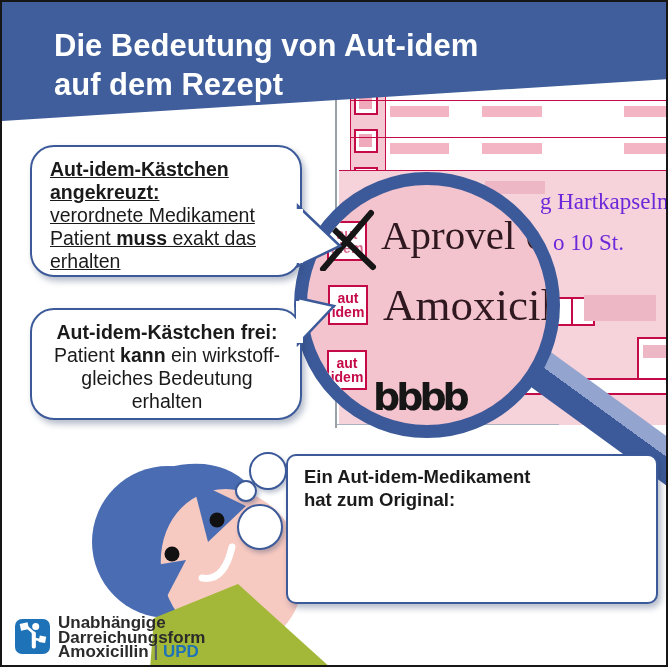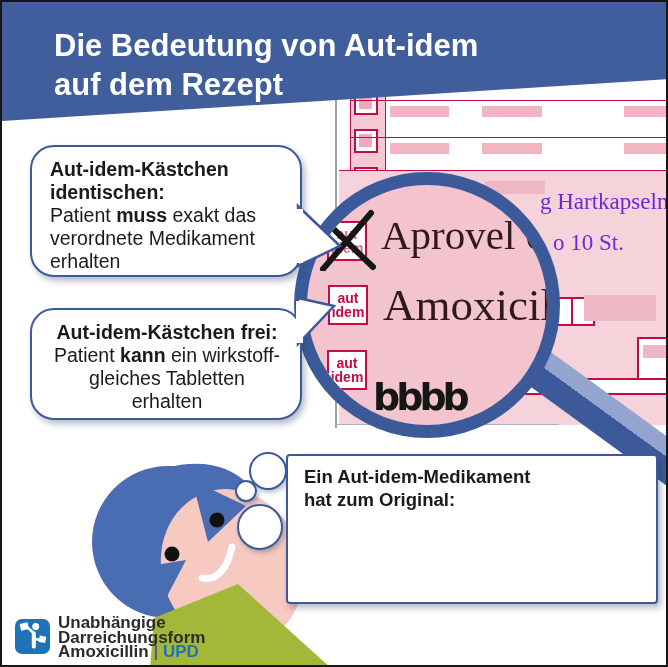--- a/index.html
+++ b/index.html
@@ -42,21 +42,21 @@
   #banner{position:absolute;left:0;top:0;width:668px;height:125px;background:#3f5e9b;
     clip-path:polygon(0 0,668px 0,668px 77px,0 119px);}
   #banner h1{margin:16px;position:absolute;left:36px;top:8px;font-size:31px;line-height:39px;font-weight:bold;color:#fff;}
   
   .bubble{position:absolute;background:#fff;border:2.5px solid #3c5a99;border-radius:24px;
     box-shadow:3px 4px 6px rgba(40,60,100,.35);box-sizing:border-box;padding:11px 16px 0 18px;
     font-size:19.5px;line-height:23px;}
   .bubble .hd{font-weight:bold;}
   .tail{position:absolute;}
   #thought{position:absolute;left:284px;top:452px;width:372px;height:150px;background:#fff;border:2.5px solid #3c5a99;
-    border-radius:4px;box-shadow:3px 4px 6px rgba(40,60,100,.35);box-sizing:border-box;padding:9px 10px 0 16px;
+    border-radius:10px;box-shadow:3px 4px 6px rgba(40,60,100,.35);box-sizing:border-box;padding:9px 10px 0 16px;
     font-size:18.5px;line-height:23px;}
   #thought .hd{font-weight:bold;}
   #thought ul{margin:0;padding:0;list-style:none;}
   #thought li{position:relative;padding-left:17px;}
   #thought li::before{content:"\2022";position:absolute;left:2px;}
   .bump{position:absolute;background:#fff;border:2.5px solid #3c5a99;border-radius:50%;box-sizing:border-box;
     box-shadow:2px 3px 4px rgba(40,60,100,.3);}
   
   #logo-square{position:absolute;left:13px;top:617px;width:35px;height:35px;background:#1e72b8;border-radius:7px;}
   #logo-text{position:absolute;left:56px;top:614px;font-size:17px;font-weight:bold;line-height:14.5px;color:#2b2b2b;}
@@ -118,38 +118,38 @@
     <div class="aut" style="left:20px;top:165px;">aut idem</div>
     <div class="drug" style="left:74px;top:26px;font-size:41px;">Aprovel 0,3</div>
     <div class="drug" style="left:76px;top:94px;font-size:45px;">Amoxicillin</div>
     <div id="scribble">bbbb</div>
   </div>
 
   <div id="banner">
     <h1><span>Die Bedeutung von Aut-idem</span><br><span>auf dem Rezept</span></h1>
   </div>
 
-  <div class="bubble" style="left:28px;top:143px;width:272px;height:132px;">
+  <div class="bubble" style="left:28px;top:143px;width:272px;height:132px;text-decoration:underline;">
     <div class="hd">
       <span>Aut-idem-Kästchen</span><br>
-      <span>identischen:</span>
+      <span>angekreuzt:</span>
     </div>
+    <div>verordnete Medikament</div>
     <div><span>Patient </span><b>muss</b><span> exakt das</span></div>
-    <div>verordnete Medikament</div>
     <div>erhalten</div>
   </div>
   <svg class="tail" style="left:294px;top:198px;" width="50" height="74">
     <polygon points="2,6 44,46 2,66" fill="#ffffff" stroke="#3c5a99" stroke-width="2.5"></polygon>
     <rect x="0" y="9" width="7" height="54" fill="#ffffff"></rect>
   </svg>
 
   <div class="bubble" style="left:28px;top:306px;width:272px;height:112px;text-align:center;">
     <div class="hd">Aut-idem-Kästchen frei:</div>
     <div><span>Patient </span><b>kann</b><span> ein wirkstoff-</span></div>
-    <div>gleiches Tabletten</div>
+    <div>gleiches Bedeutung</div>
     <div>erhalten</div>
   </div>
   <svg class="tail" style="left:294px;top:288px;" width="46" height="62">
     <polygon points="2,8 38,16 2,54" fill="#ffffff" stroke="#3c5a99" stroke-width="2.5"></polygon>
     <rect x="0" y="11" width="7" height="42" fill="#ffffff"></rect>
   </svg>
 
   <svg style="position:absolute;left:78px;top:448px;" width="272" height="219" viewBox="0 0 272 219">
     <circle cx="88" cy="92" r="76" fill="#4a6cb2"></circle>
     <path d="M 85,18 Q 140,4 170,36 L 140,62 Q 115,32 85,18 Z" fill="#4a6cb2"></path>

